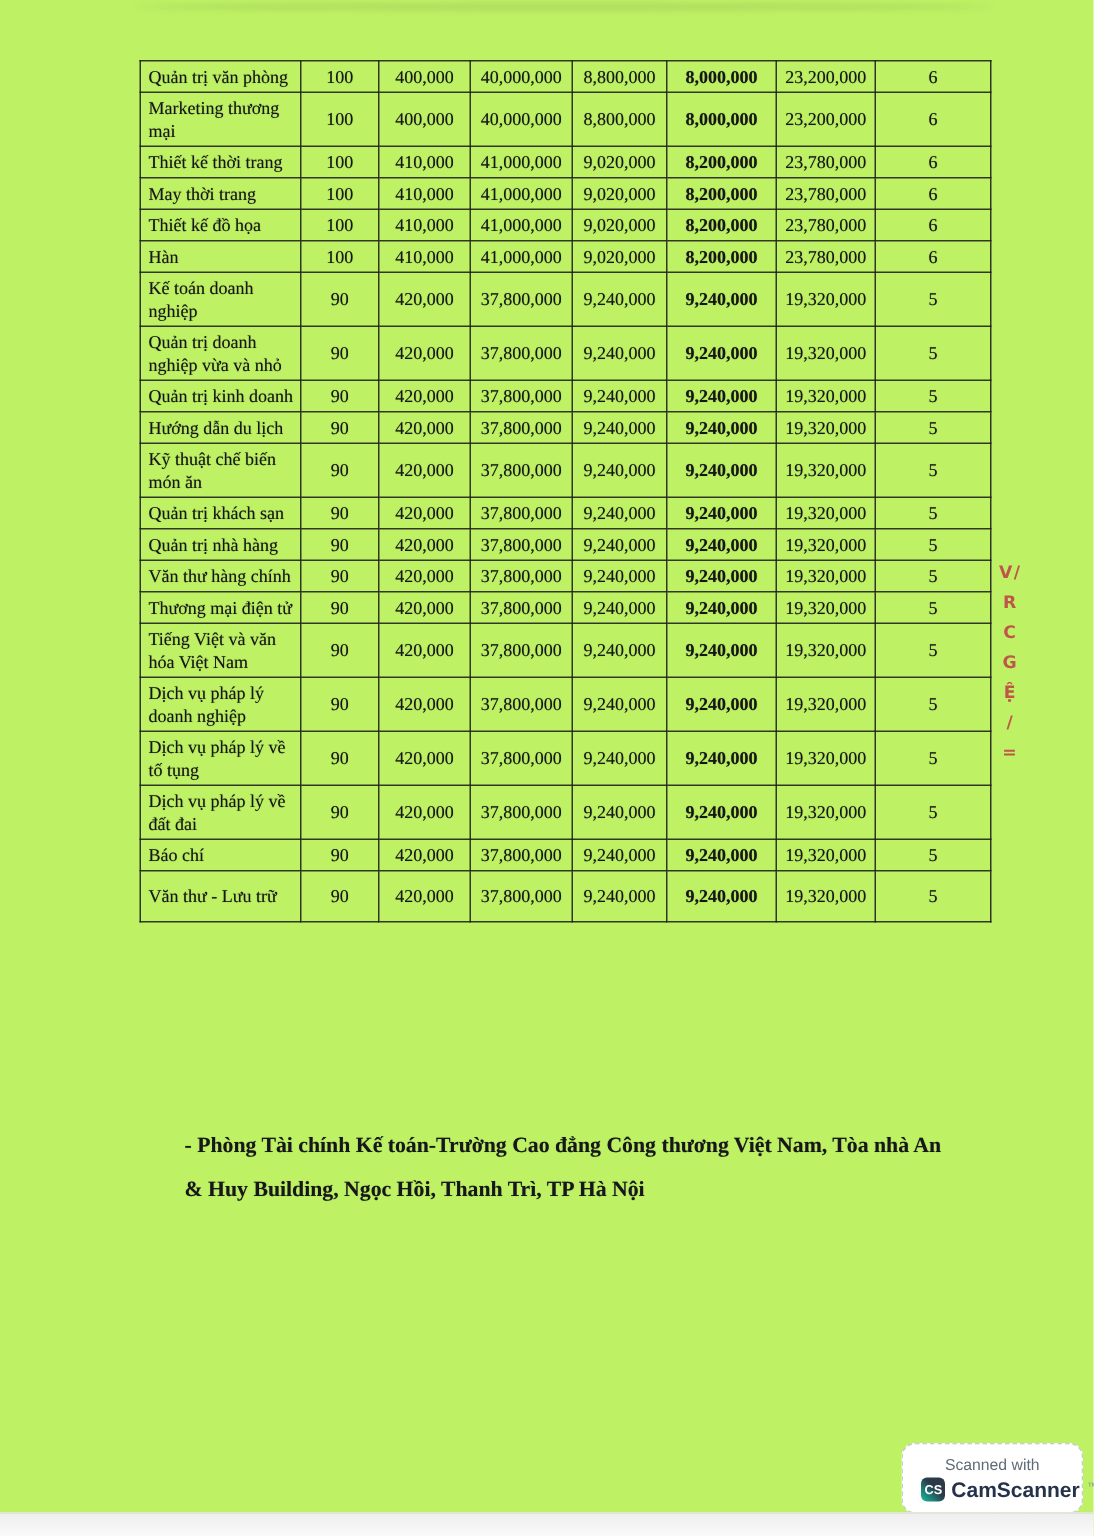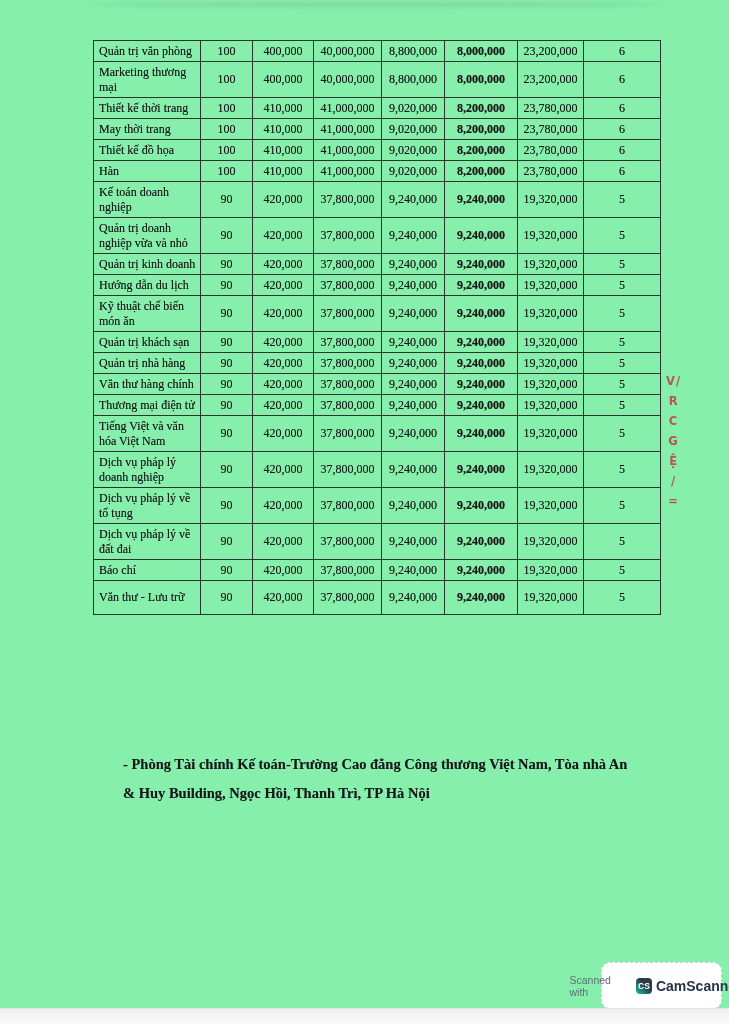--- a/index.html
+++ b/index.html
@@ -5,21 +5,21 @@
   html, body {
     margin: 0; padding: 0;
     width: 729px; height: 1024px;
     background: #ffffff;
     font-family: "Liberation Serif", serif;
     overflow: hidden;
   }
   .page {
     position: absolute; inset: 0;
     width: 729px; height: 1024px;
-    background: #86efac;
+    background: #bef264;
     text-decoration: underline;
   }
   
   .top-artifact {
     position: absolute; left: 90px; top: 2px;
     width: 572px; height: 5px;
     background: rgba(70,70,70,0.13);
     filter: blur(2px);
     border-radius: 50%;
   }
@@ -76,21 +76,21 @@
   .stamp span { display: block; }
 
   
   .camscanner-badge {
     position: absolute; left: 601px; top: 962px;
     width: 121px; height: 47px;
     background: #ffffff;
     border: 1.6px dashed #c9cdd2;
     border-radius: 9px;
     box-sizing: border-box;
-    display: flex; flex-direction: row;
+    display: flex; flex-direction: column;
     align-items: center; justify-content: center;
     gap: 2px;
     font-family: "Liberation Sans", sans-serif;
   }
   .cs-top { font-size: 10.5px; color: #5f6b76; }
   .cs-row { display: flex; align-items: center; gap: 4px; margin-left: 23px; }
   .cs-icon {
     width: 16px; height: 16px;
     border-radius: 4px;
     background: linear-gradient(45deg, #14c2a0 0%, #2b3949 58%);

